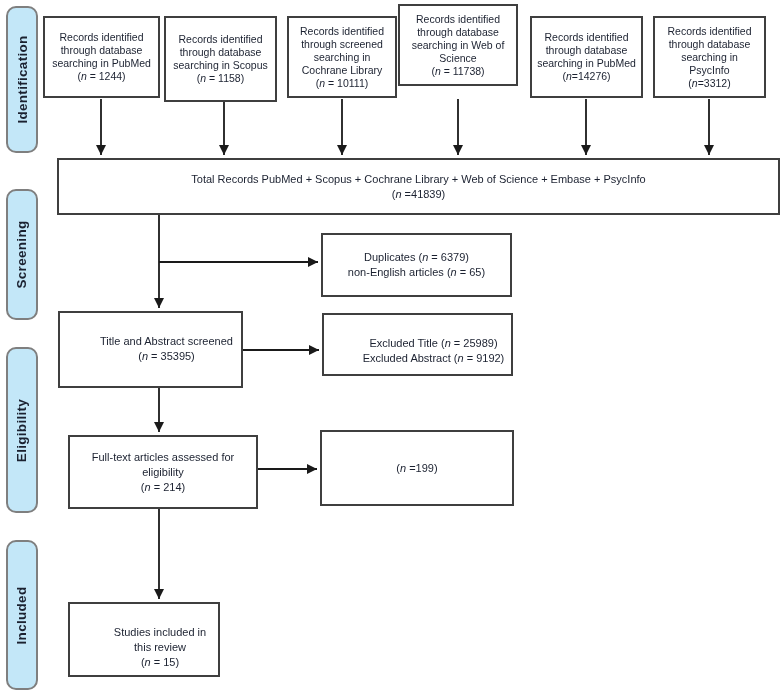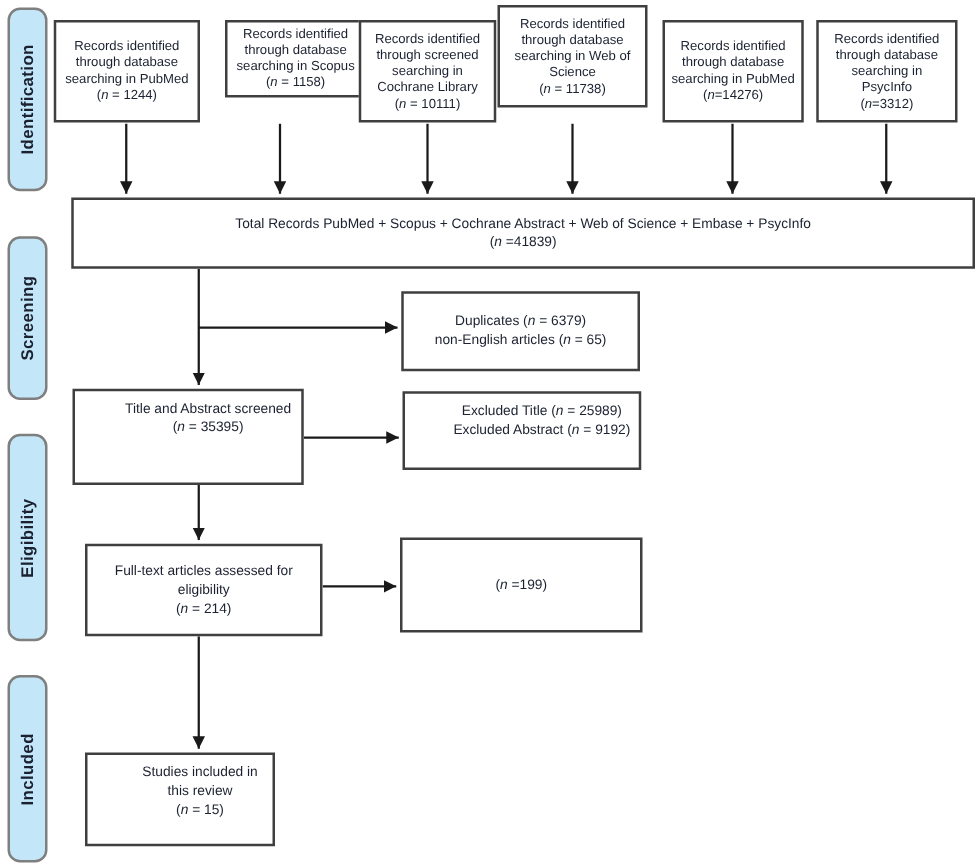--- a/index.html
+++ b/index.html
@@ -28,21 +28,21 @@
     position:absolute;z-index:2;
     background:#ffffff;
     border:2px solid var(--box-border);
     box-sizing:border-box;
     display:flex;align-items:center;justify-content:center;
     text-align:center;
   }
   .box-text{width:100%;padding:2px 5px;font-size:10.5px;line-height:13px;}
   .box.mid .box-text{font-size:11px;line-height:15px;}
   .box.top-align{align-items:flex-start;}
-  .box.top-align .box-text{padding-top:7px;margin-left:32px;}
+  .box.top-align .box-text{padding-top:21px;margin-left:32px;}
   .box-text i{font-style:italic;}
   .stage{
     position:absolute;z-index:2;
     background:var(--stage-fill);
     border:2px solid var(--stage-border);
     border-radius:10px;
     box-sizing:border-box;
     display:flex;align-items:center;justify-content:center;
   }
   .stage-label{
@@ -91,21 +91,21 @@
   <div class="stage" style="left:6px;top:540px;width:32px;height:150px">
     <span class="stage-label">Included</span>
   </div>
 
   <div class="box" style="left:43px;top:16px;width:117px;height:82px">
     <div class="box-text">
         <div class="line">Records identified through database searching in PubMed</div>
         <div class="line">(<i>n</i> = 1244)</div>
       </div>
   </div>
-  <div class="box" style="left:180px;top:16px;width:113px;height:62px">
+  <div class="box" style="left:164px;top:16px;width:113px;height:86px">
     <div class="box-text">
         <div class="line">Records identified through database searching in Scopus (<i>n</i> = 1158)</div>
       </div>
   </div>
   <div class="box" style="left:287px;top:16px;width:110px;height:82px">
     <div class="box-text">
         <div class="line">Records identified through screened searching in Cochrane Library</div>
         <div class="line">(<i>n</i> = 10111)</div>
       </div>
   </div>
@@ -123,21 +123,21 @@
   </div>
   <div class="box" style="left:653px;top:16px;width:113px;height:82px">
     <div class="box-text">
         <div class="line">Records identified through database searching in PsycInfo</div>
         <div class="line">(<i>n</i>=3312)</div>
       </div>
   </div>
 
   <div class="box mid" style="left:57px;top:158px;width:723px;height:57px">
     <div class="box-text">
-        <div class="line">Total Records PubMed + Scopus + Cochrane Abstract + Web of Science + Embase + PsycInfo</div>
+        <div class="line">Total Records PubMed + Scopus + Cochrane Library + Web of Science + Embase + PsycInfo</div>
         <div class="line">(<i>n</i> =41839)</div>
       </div>
   </div>
 
   <div class="box mid" style="left:321px;top:233px;width:191px;height:64px">
     <div class="box-text">
         <div class="line">Duplicates (<i>n</i> = 6379)</div>
         <div class="line">non-English articles (<i>n</i> = 65)</div>
       </div>
   </div>

